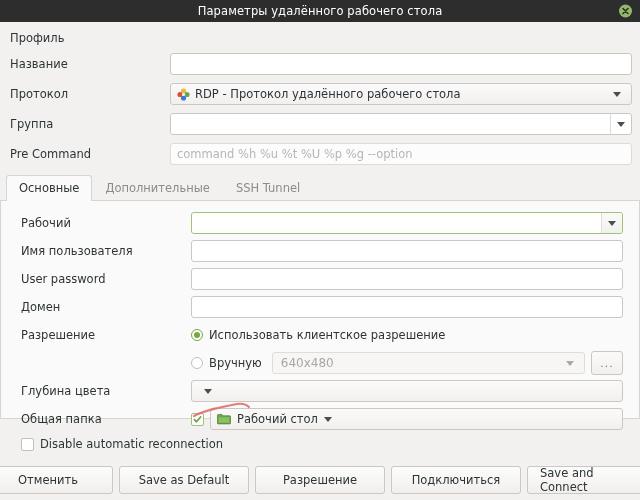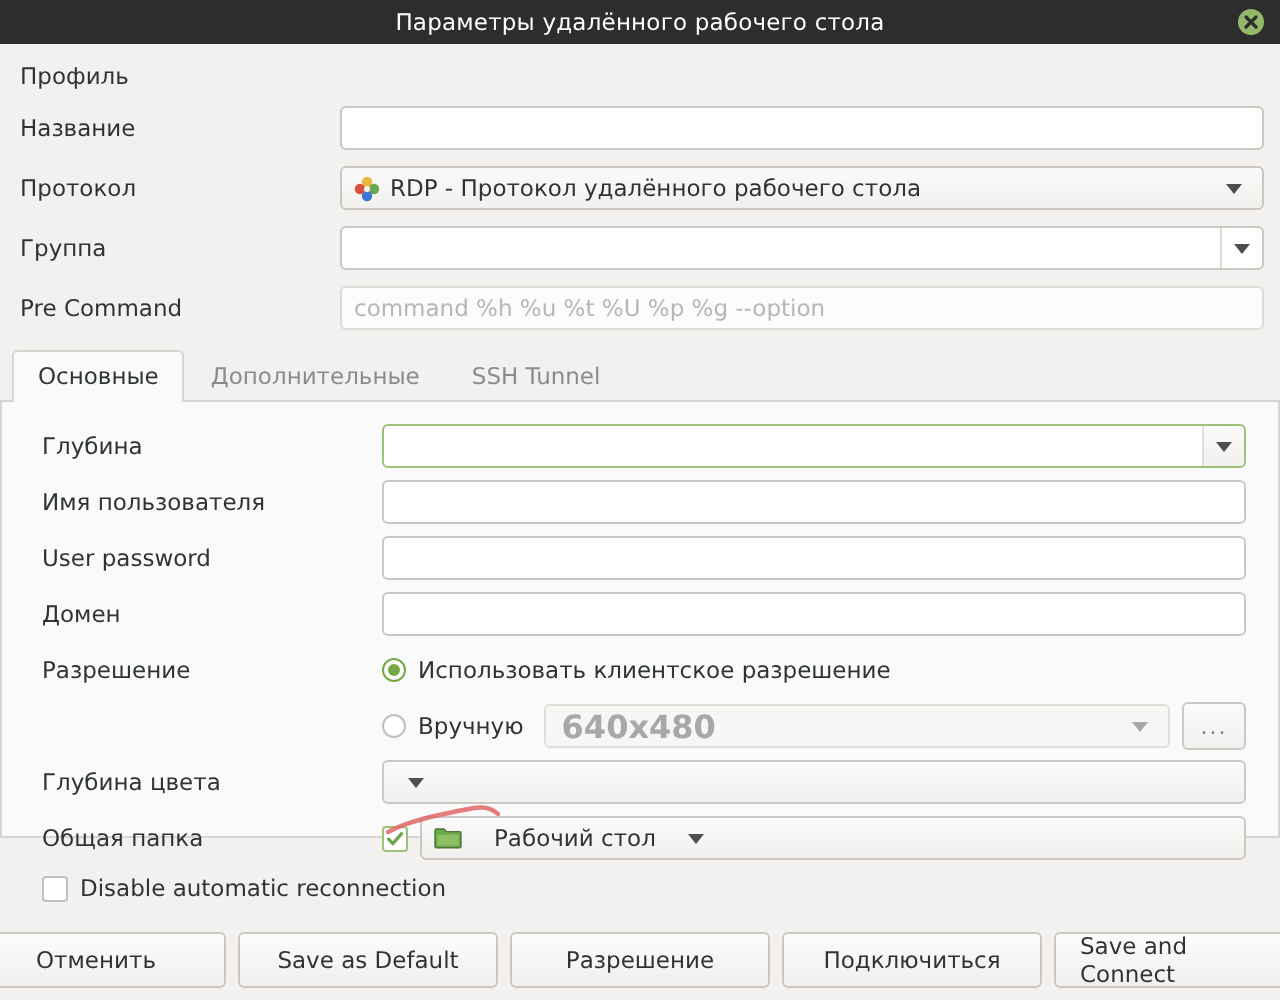--- a/index.html
+++ b/index.html
@@ -275,21 +275,21 @@
     box-sizing: border-box;
     border: 1px solid #e0dcd8;
     border-radius: 3px;
     background: #f7f6f5;
     display: flex;
     align-items: center;
     padding: 0 4px 0 8px;
     margin-left: 10px;
     color: #a8a8a6;
   }
-  .res-combo .combo-text { color: #a8a8a6; font-size: 16px; flex:1;font-weight:bold;}
+  .res-combo .combo-text { color: #a8a8a6; font-size: 12px; flex:1;}
   .res-combo .caret { border-top-color: #a8a8a6; }
 
   .dots-btn {
     width: 30px;
     height: 22px;
     margin-left: 6px;
     border: 1px solid #cdc7c2;
     border-radius: 3px;
     background: linear-gradient(#fbfafa, #f2f0ee);
     display: flex;
@@ -324,21 +324,20 @@
     flex: 1;
     height: 22px;
     box-sizing: border-box;
     border: 1px solid #cdc7c2;
     border-radius: 3px;
     background: linear-gradient(#fbfafa, #f2f0ee);
     display: flex;
     align-items: center;
     padding: 0 4px 0 6px;
     cursor: pointer;
-    gap: 10px;
   }
   .folder-icon {
     width: 14px; height: 12px;
     margin-right: 6px;
     flex: 0 0 14px;
   }
 
   .reconnect-row {
     display: flex;
     align-items: center;
@@ -448,21 +447,21 @@
 
   <div class="tabs">
     <div class="tab active">Основные</div>
     <div class="tab">Дополнительные</div>
     <div class="tab">SSH Tunnel</div>
   </div>
 
   <div class="tab-panel">
 
     <div class="panel-row">
-      <div class="panel-label">Глубина</div>
+      <div class="panel-label">Рабочий</div>
       <div class="panel-field">
         <div class="server-combo">
           <input class="inner-entry" type="text" value="" style="">
           <span class="arrow-box">
               <span class="caret"></span>
             </span>
         </div>
       </div>
     </div>
 

